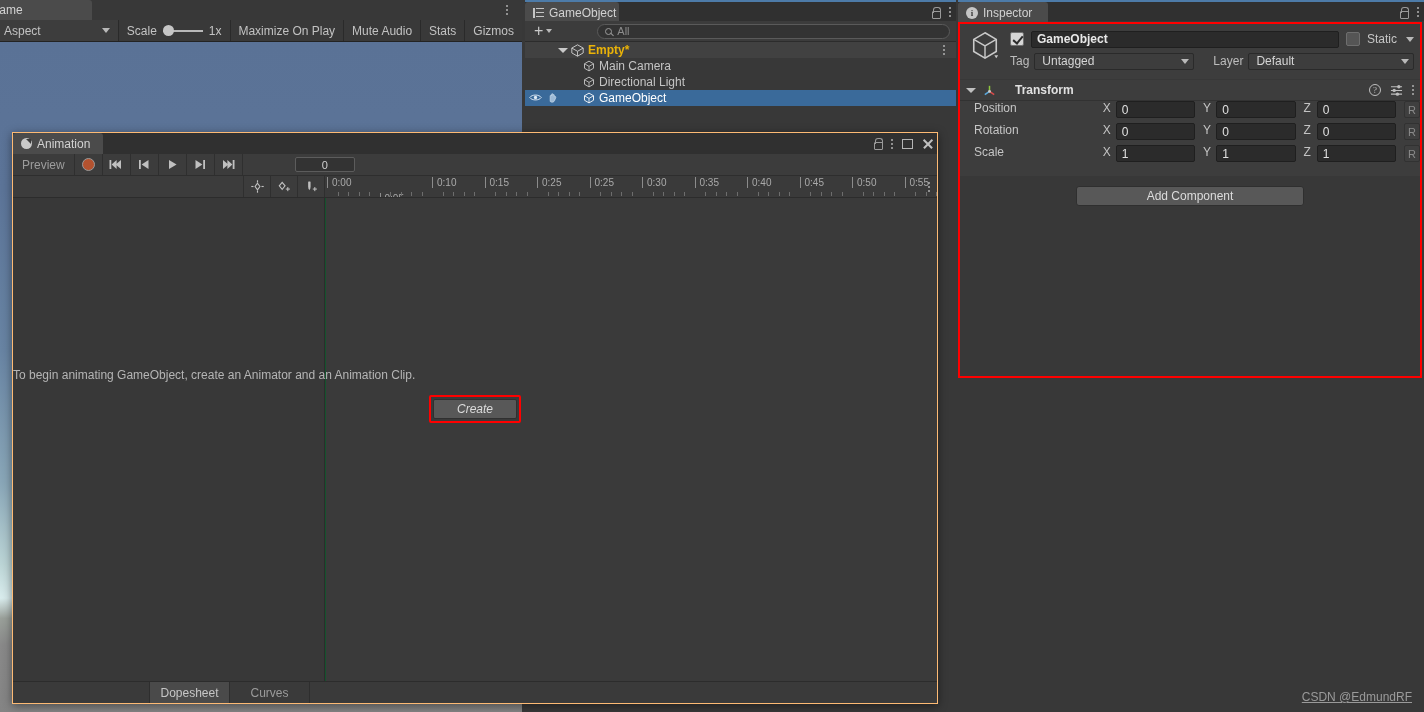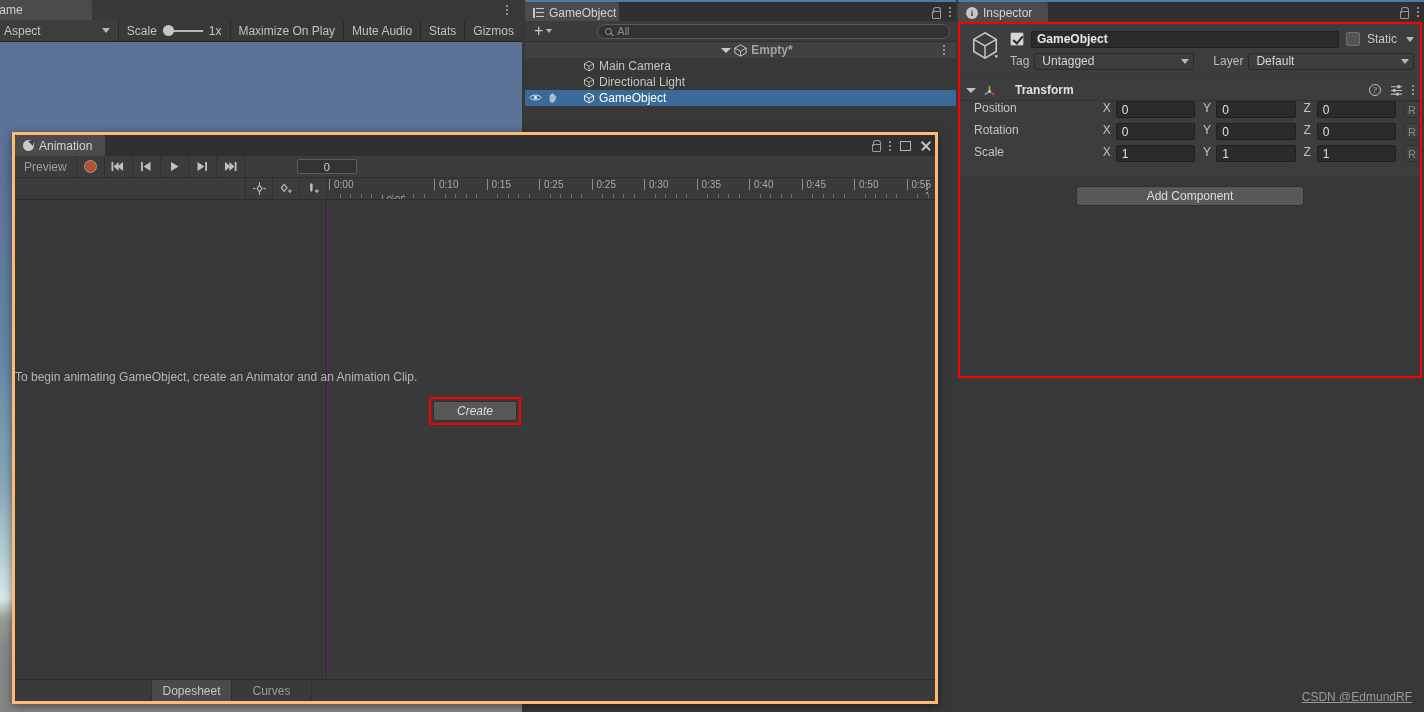--- a/index.html
+++ b/index.html
@@ -69,22 +69,22 @@
   #game-canvas {
     position: absolute; left: 0; top: 42px; width: 522px; height: 670px;
     background: linear-gradient(to bottom,
       #5a7296 0%, #5c7498 22%, #6884a3 46%, #8aa7b8 66%,
       #bcd5d6 78%, #d9eced 83%, #9aa09a 86%, #898989 90%, #848484 100%);
   }
 
   
   #animation-window {
     position: absolute; left: 12px; top: 132px; width: 926px; height: 572px;
-    background: #701a75;
-    border: 3px solid #fdba74;
+    background: #14532d;
+    border: 1px solid #fdba74;
     box-shadow: 0 2px 9px rgba(0,0,0,0.45);
   }
   #anim-tabbar {
     position: absolute; left: 0; top: 0; width: 100%; height: 21px;
     background: #303030;
   }
   #anim-tab {
     left: 0; width: 90px; height: 21px; background: #4b4b4b; gap: 5px;
   }
   .clock-icon {
@@ -257,21 +257,21 @@
     content:'';position:absolute;right:-3px;bottom:-2px;width:4px;height:1.3px;
     background:#9a9a9a;transform:rotate(45deg);
   }
   .search-ph { font-size: 11px; color: #8d8d8d; }
 
   .hier-row {
     position: relative; height: 16px; display: flex; align-items: center;
     font-size: 12px;
   }
   #row-scene {
-    background: #414141; color: #a3a3a3; font-weight: bold; justify-content: center;
+    background: #414141; color: #eab308; font-weight: bold;
   }
   .hier-row.selected { background: #3a6a9a; color: #ffffff; }
   .vis-icons {
     position: absolute; left: 4px; top: 2px; display: flex; gap: 5px; align-items: center;
   }
   .eye-ic { width: 13px; height: 9px; }
   .hand-ic { width: 11px; height: 11px; }
   .row-caret {
     width: 0; height: 0; border-left: 5px solid transparent;
     border-right: 5px solid transparent; border-top: 5px solid #c9c9c9;

